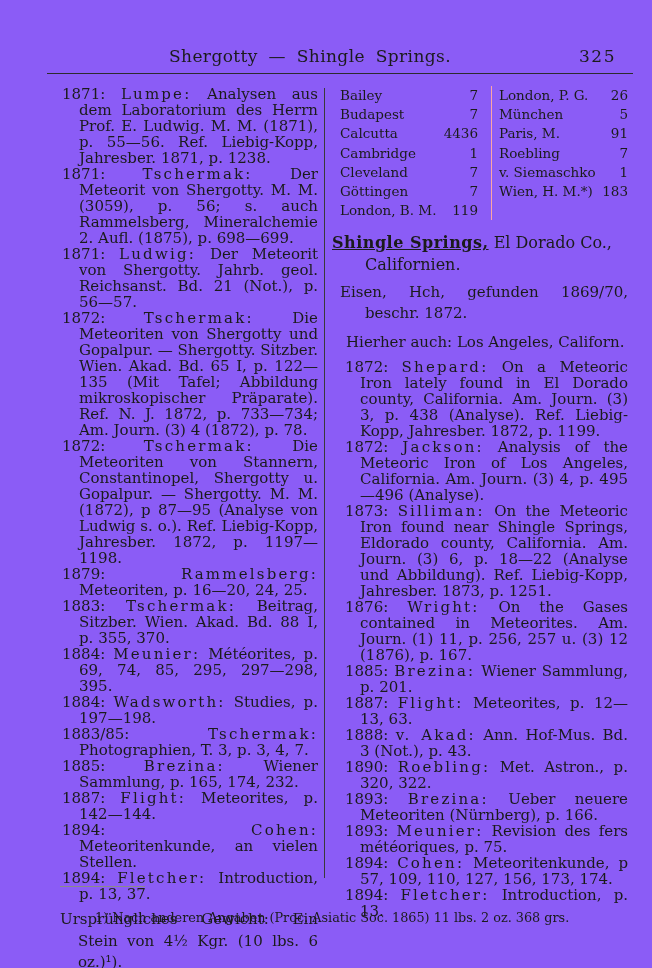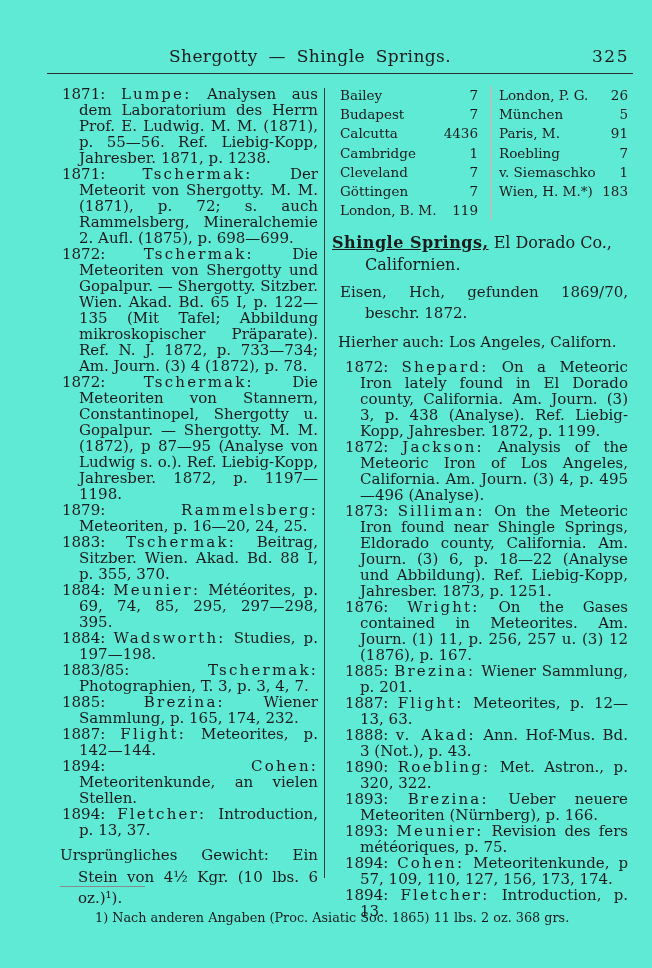--- a/index.html
+++ b/index.html
@@ -1,41 +1,41 @@
 <!DOCTYPE html>
 <html><head>
 <meta charset="utf-8">
 <style>
   html, body { margin: 0; padding: 0; background: #f6f5f2; }
   .page {
     position: relative;
     width: 652px;
     height: 968px;
-    background: #5eead4;
+    background: #8b5cf6;
     color: #1b1b1b;
     font-family: "DejaVu Serif", "Liberation Serif", serif;
     overflow: hidden;
   }
 
   
   .header {
     position: absolute;
     top: 46px; left: 47px; width: 586px;
     font-size: 17px;
   }
   .header-title {
     display: block;
     text-align: center;
     padding-right: 60px;
     word-spacing: 5px;
     letter-spacing: 0.4px;
   }
   .page-number {
     position: absolute;
-    right: 4px; top: 0;
+    right: 17px; top: 0;
     letter-spacing: 1.5px;
   }
   .header-rule {
     position: absolute;
     top: 73px; left: 47px; width: 586px;
     border-top: 1.4px solid #2c2c2c;
   }
 
   
   .col-left  { position: absolute; left: 60px;  top: 86px; width: 258px; }
@@ -96,21 +96,21 @@
   .station-heading b { letter-spacing: 0.5px; text-decoration: underline; }
   .desc {
     margin: 7px 0 0 0;
     font-size: 15px;
     line-height: 21px;
     padding-left: 33px;
     text-indent: -25px;
     text-align: justify;
   }
   .xref {
-    margin: 8px 0 6px 0;
+    margin: 8px 0 6px 8px;
     font-size: 15px;
     line-height: 21px;
     padding-left: 6px;
   }
 
   
   .footnote-rule {
     position: absolute;
     left: 60px; top: 886px; width: 85px;
     border-top: 1px solid #8a8a8a;
@@ -132,22 +132,23 @@
     <span class="header-title">Shergotty — Shingle Springs.</span>
     <span class="page-number">325</span>
   </div>
   <div class="header-rule"></div>
 
   <div class="col-left">
     <div>
 
         <p class="entry"><span class="year">1871:</span> <span class="author">Lumpe:</span> <span class="etext">Analysen aus dem Laboratorium des Herrn Prof. E. Ludwig. M. M. (1871), p. 55—56. Ref. Liebig-Kopp, Jahresber. 1871, p. 1238.</span></p>
 
-        <p class="entry"><span class="year">1871:</span> <span class="author">Tschermak:</span> <span class="etext">Der Meteorit von Shergotty. M. M. (1871), p. 72; s. auch Rammelsberg, Mineralchemie 2. Aufl. (1875), p. 698—699.</span></p>
-
+        <p class="entry"><span class="year">1871:</span> <span class="author">Tschermak:</span> <span class="etext">Der Meteorit von Shergotty. M. M. (3059), p. 56; s. auch Rammelsberg, Mineralchemie 2. Aufl. (1875), p. 698—699.</span></p>
+
+        <p class="entry"><span class="year">1871:</span> <span class="author">Ludwig:</span> <span class="etext">Der Meteorit von Shergotty. Jahrb. geol. Reichsanst. Bd. 21 (Not.), p. 56—57.</span></p>
 
         <p class="entry"><span class="year">1872:</span> <span class="author">Tschermak:</span> <span class="etext">Die Meteoriten von Shergotty und Gopalpur. — Shergotty. Sitzber. Wien. Akad. Bd. 65 I, p. 122—135 (Mit Tafel; Abbildung mikroskopischer Präparate). Ref. N. J. 1872, p. 733—734; Am. Journ. (3) 4 (1872), p. 78.</span></p>
 
         <p class="entry"><span class="year">1872:</span> <span class="author">Tschermak:</span> <span class="etext">Die Meteoriten von Stannern, Constantinopel, Shergotty u. Gopalpur. — Shergotty. M. M. (1872), p 87—95 (Analyse von Ludwig s. o.). Ref. Liebig-Kopp, Jahresber. 1872, p. 1197—1198.</span></p>
 
         <p class="entry"><span class="year">1879:</span> <span class="author">Rammelsberg:</span> <span class="etext">Meteoriten, p. 16—20, 24, 25.</span></p>
 
         <p class="entry"><span class="year">1883:</span> <span class="author">Tschermak:</span> <span class="etext">Beitrag, Sitzber. Wien. Akad. Bd. 88 I, p. 355, 370.</span></p>
 
         <p class="entry"><span class="year">1884:</span> <span class="author">Meunier:</span> <span class="etext">Météorites, p. 69, 74, 85, 295, 297—298, 395.</span></p>

